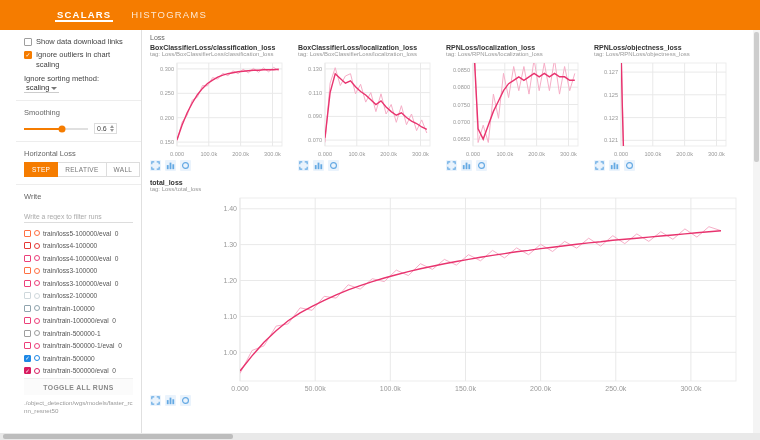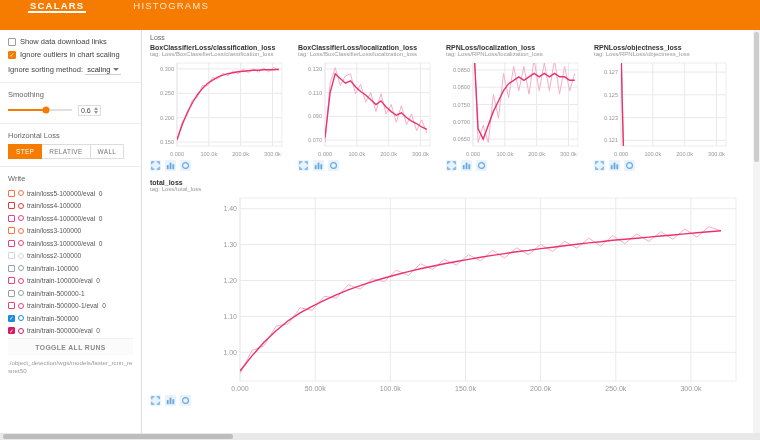--- a/index.html
+++ b/index.html
@@ -1,28 +1,28 @@
 <!DOCTYPE html>
 <html><head>
 <meta charset="utf-8">
 <style>
   *{margin:0;padding:0;box-sizing:border-box}
   html,body{width:760px;height:440px;overflow:hidden;background:#fff;
     font-family:"Liberation Sans",sans-serif;position:relative}
   
   .header{height:30px;background:#f57c00;display:flex;align-items:center;color:#fff}
   .logo{font-size:14px;font-weight:bold;padding:0 12px;letter-spacing:.3px;white-space:nowrap}
-  .nav{display:flex;gap:45px;margin-left:28px;height:100%;align-items:flex-start}
+  .nav{display:flex;gap:16px;margin-left:55px;height:100%;align-items:center}
   .nav-item{font-size:9.5px;letter-spacing:1.2px;color:rgba(255,255,255,.82);
     display:flex;align-items:center;padding:0 2px;border-bottom:2px solid transparent;cursor:pointer}
   .nav-item.active{color:#fff;font-weight:bold;border-bottom-color:#fff}
   
   .body-row{display:flex;height:403px}
   .sidebar{width:142px;min-width:142px;border-right:1px solid #e0e0e0;
-    padding:7px 8px 4px 8px;overflow:hidden;position:relative;background:#fff}
+    padding:7px 8px 4px 24px;overflow:hidden;position:relative;background:#fff}
   .main{flex:1;padding:4px 10px 0 8px;overflow:hidden;background:#fff}
   
   .ctl-row{display:flex;align-items:flex-start;gap:4px;margin-bottom:4px;
     font-size:7.5px;color:#444;line-height:1.25;cursor:pointer}
   .cb{width:8px;height:8px;border:1px solid #9e9e9e;border-radius:1px;flex:0 0 auto;
     display:flex;align-items:center;justify-content:center;color:#fff;font-size:6px;margin-top:1px}
   .cb.checked{background:#f57c00;border-color:#f57c00}
   .tooltip-row{font-size:7.5px;color:#444;margin:5px 0 2px}
   .select-val{color:#333;border-bottom:1px solid #ccc;padding:0 2px;cursor:pointer;display:inline-block}
   .caret{display:inline-block;width:0;height:0;border-left:3px solid transparent;
@@ -129,20 +129,21 @@
     <div class="section-label">Horizontal Loss</div>
     <div class="axis-buttons">
       <span class="axis-btn active">STEP</span>
       <span class="axis-btn">RELATIVE</span>
       <span class="axis-btn">WALL</span>
     </div>
 
     <div class="divider"></div>
 
     <div class="section-label">Write</div>
+    <input class="runs-filter" type="text" placeholder="Write a regex to filter runs" style="">
 
     <div class="runs-list">
 
   <div class="run-item">
     <span class="run-cb" style="border-color: rgb(255, 112, 67);"></span>
     <span class="run-iso" style="border-color: rgb(255, 112, 67);"></span>
     <span class="run-label">train/loss5-100000/eval_0</span>
   </div>
 
   <div class="run-item">

